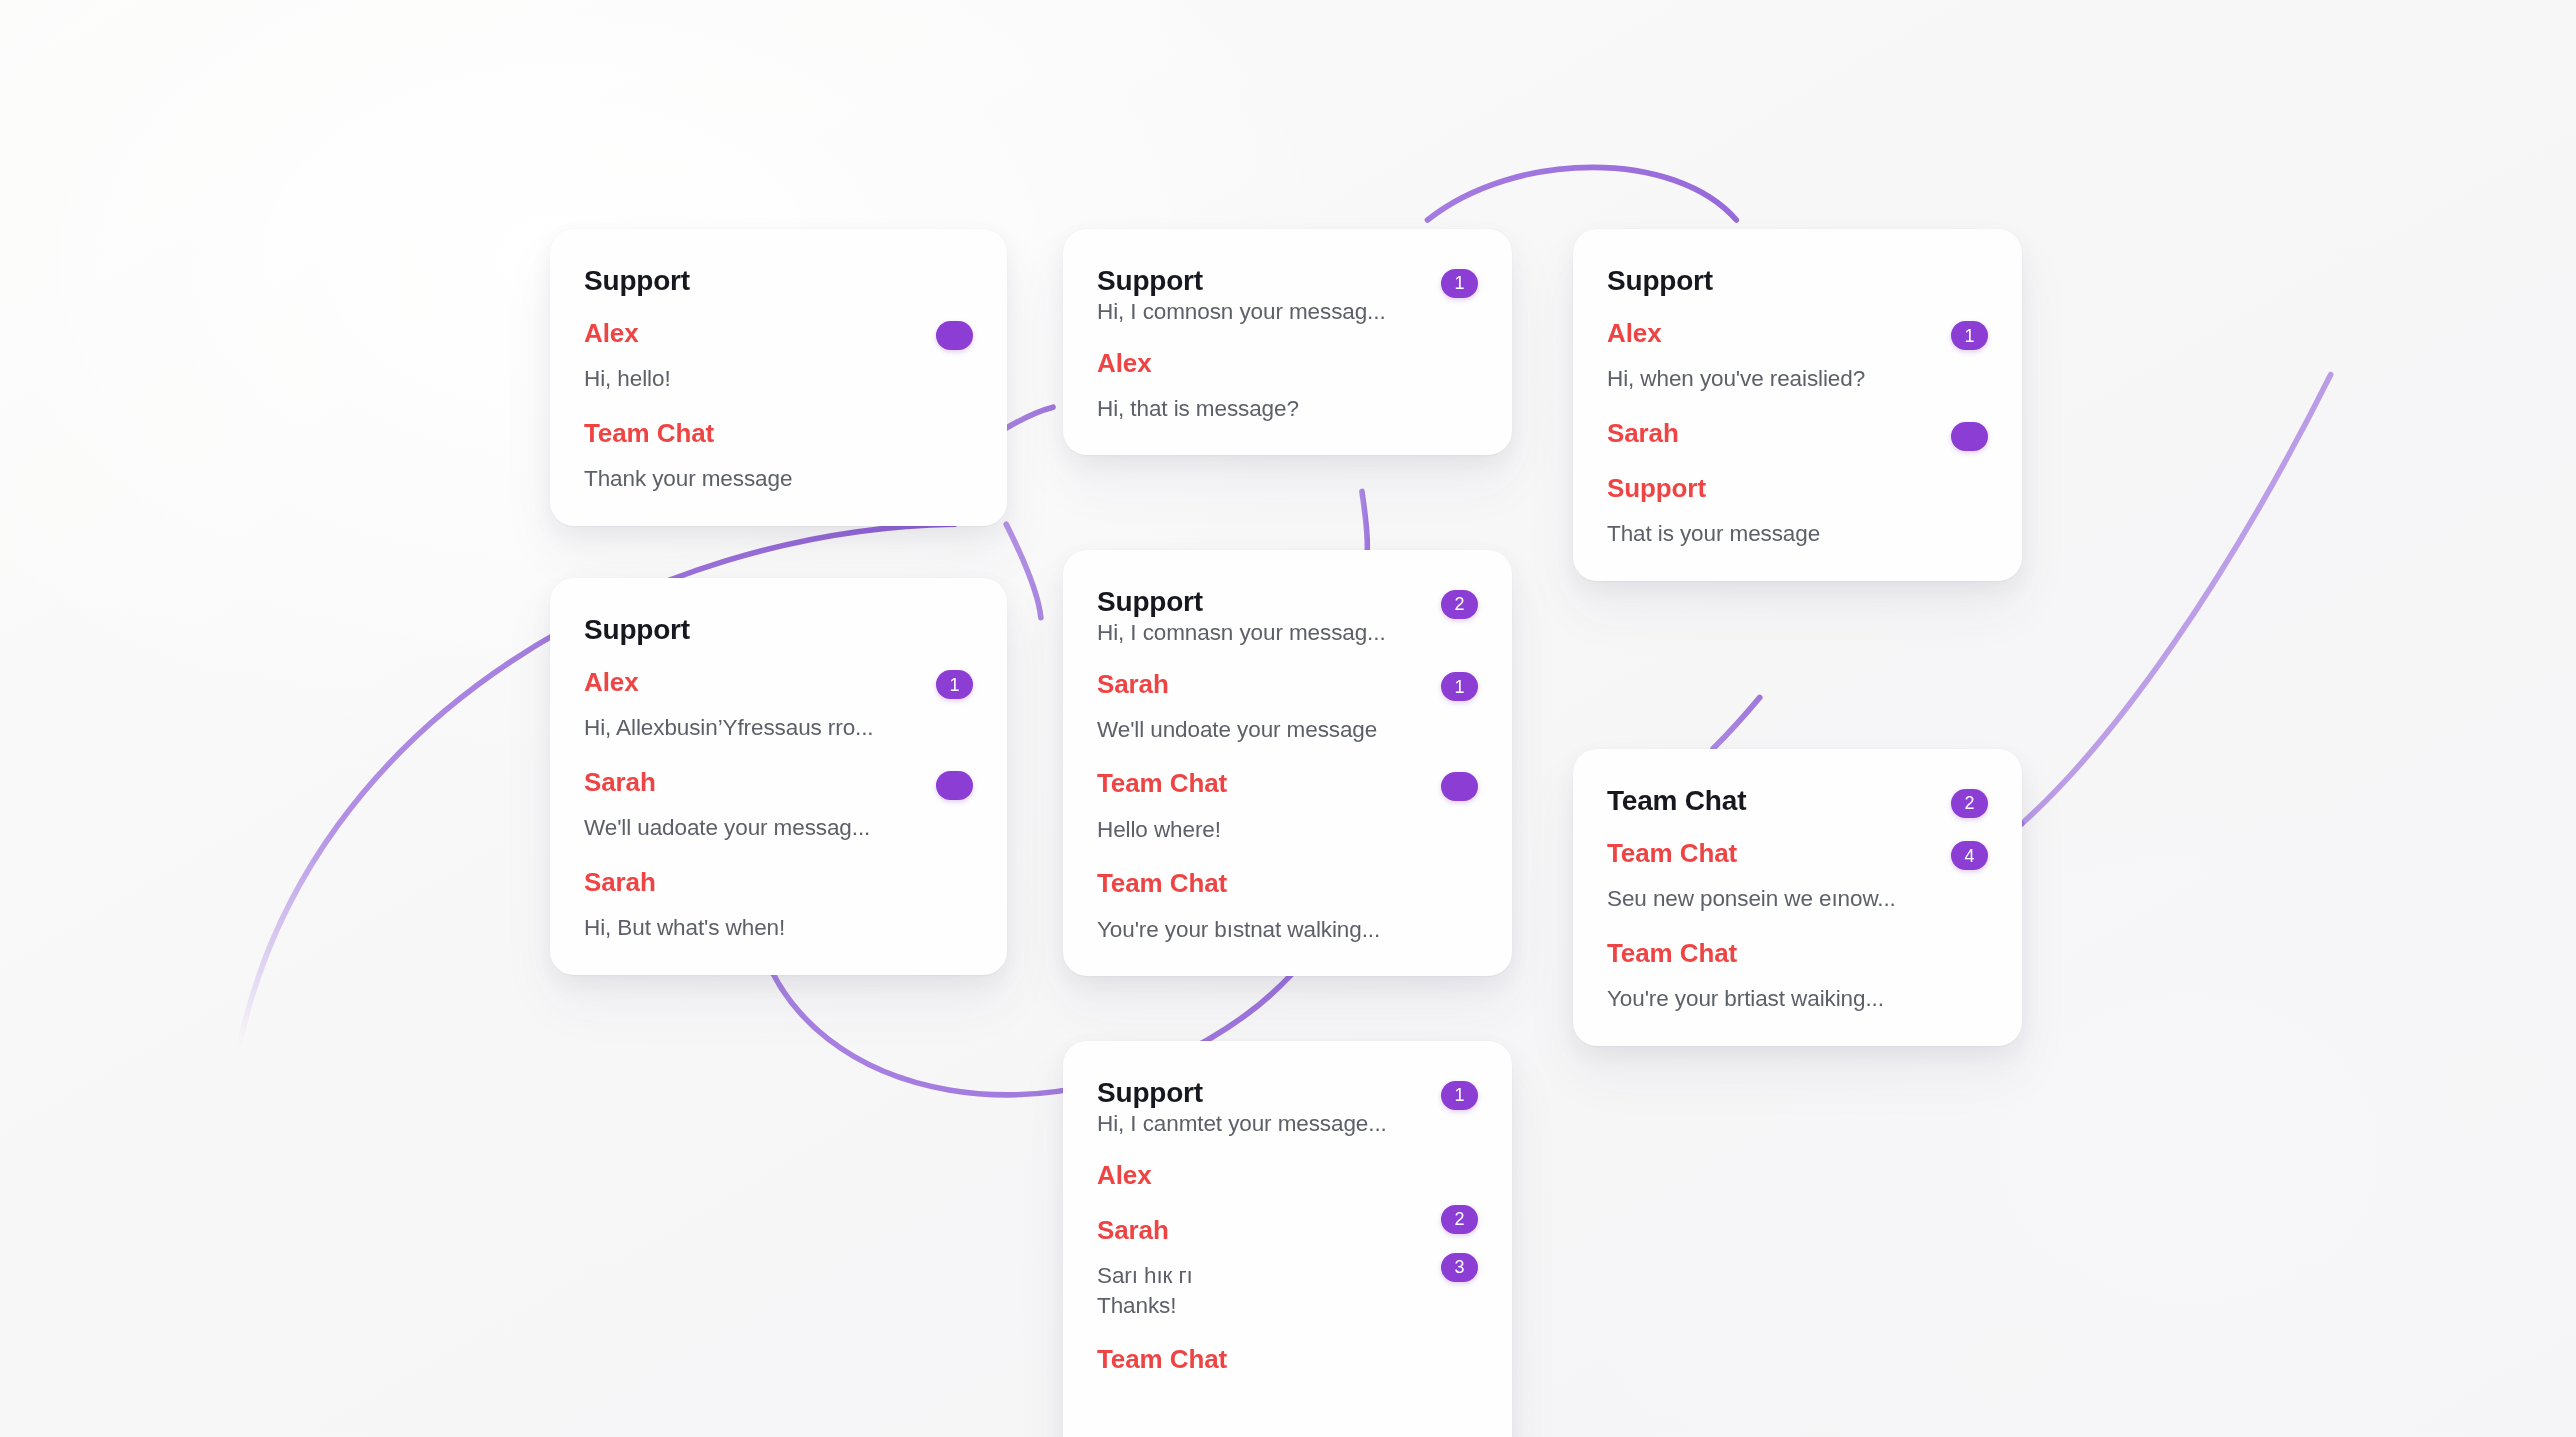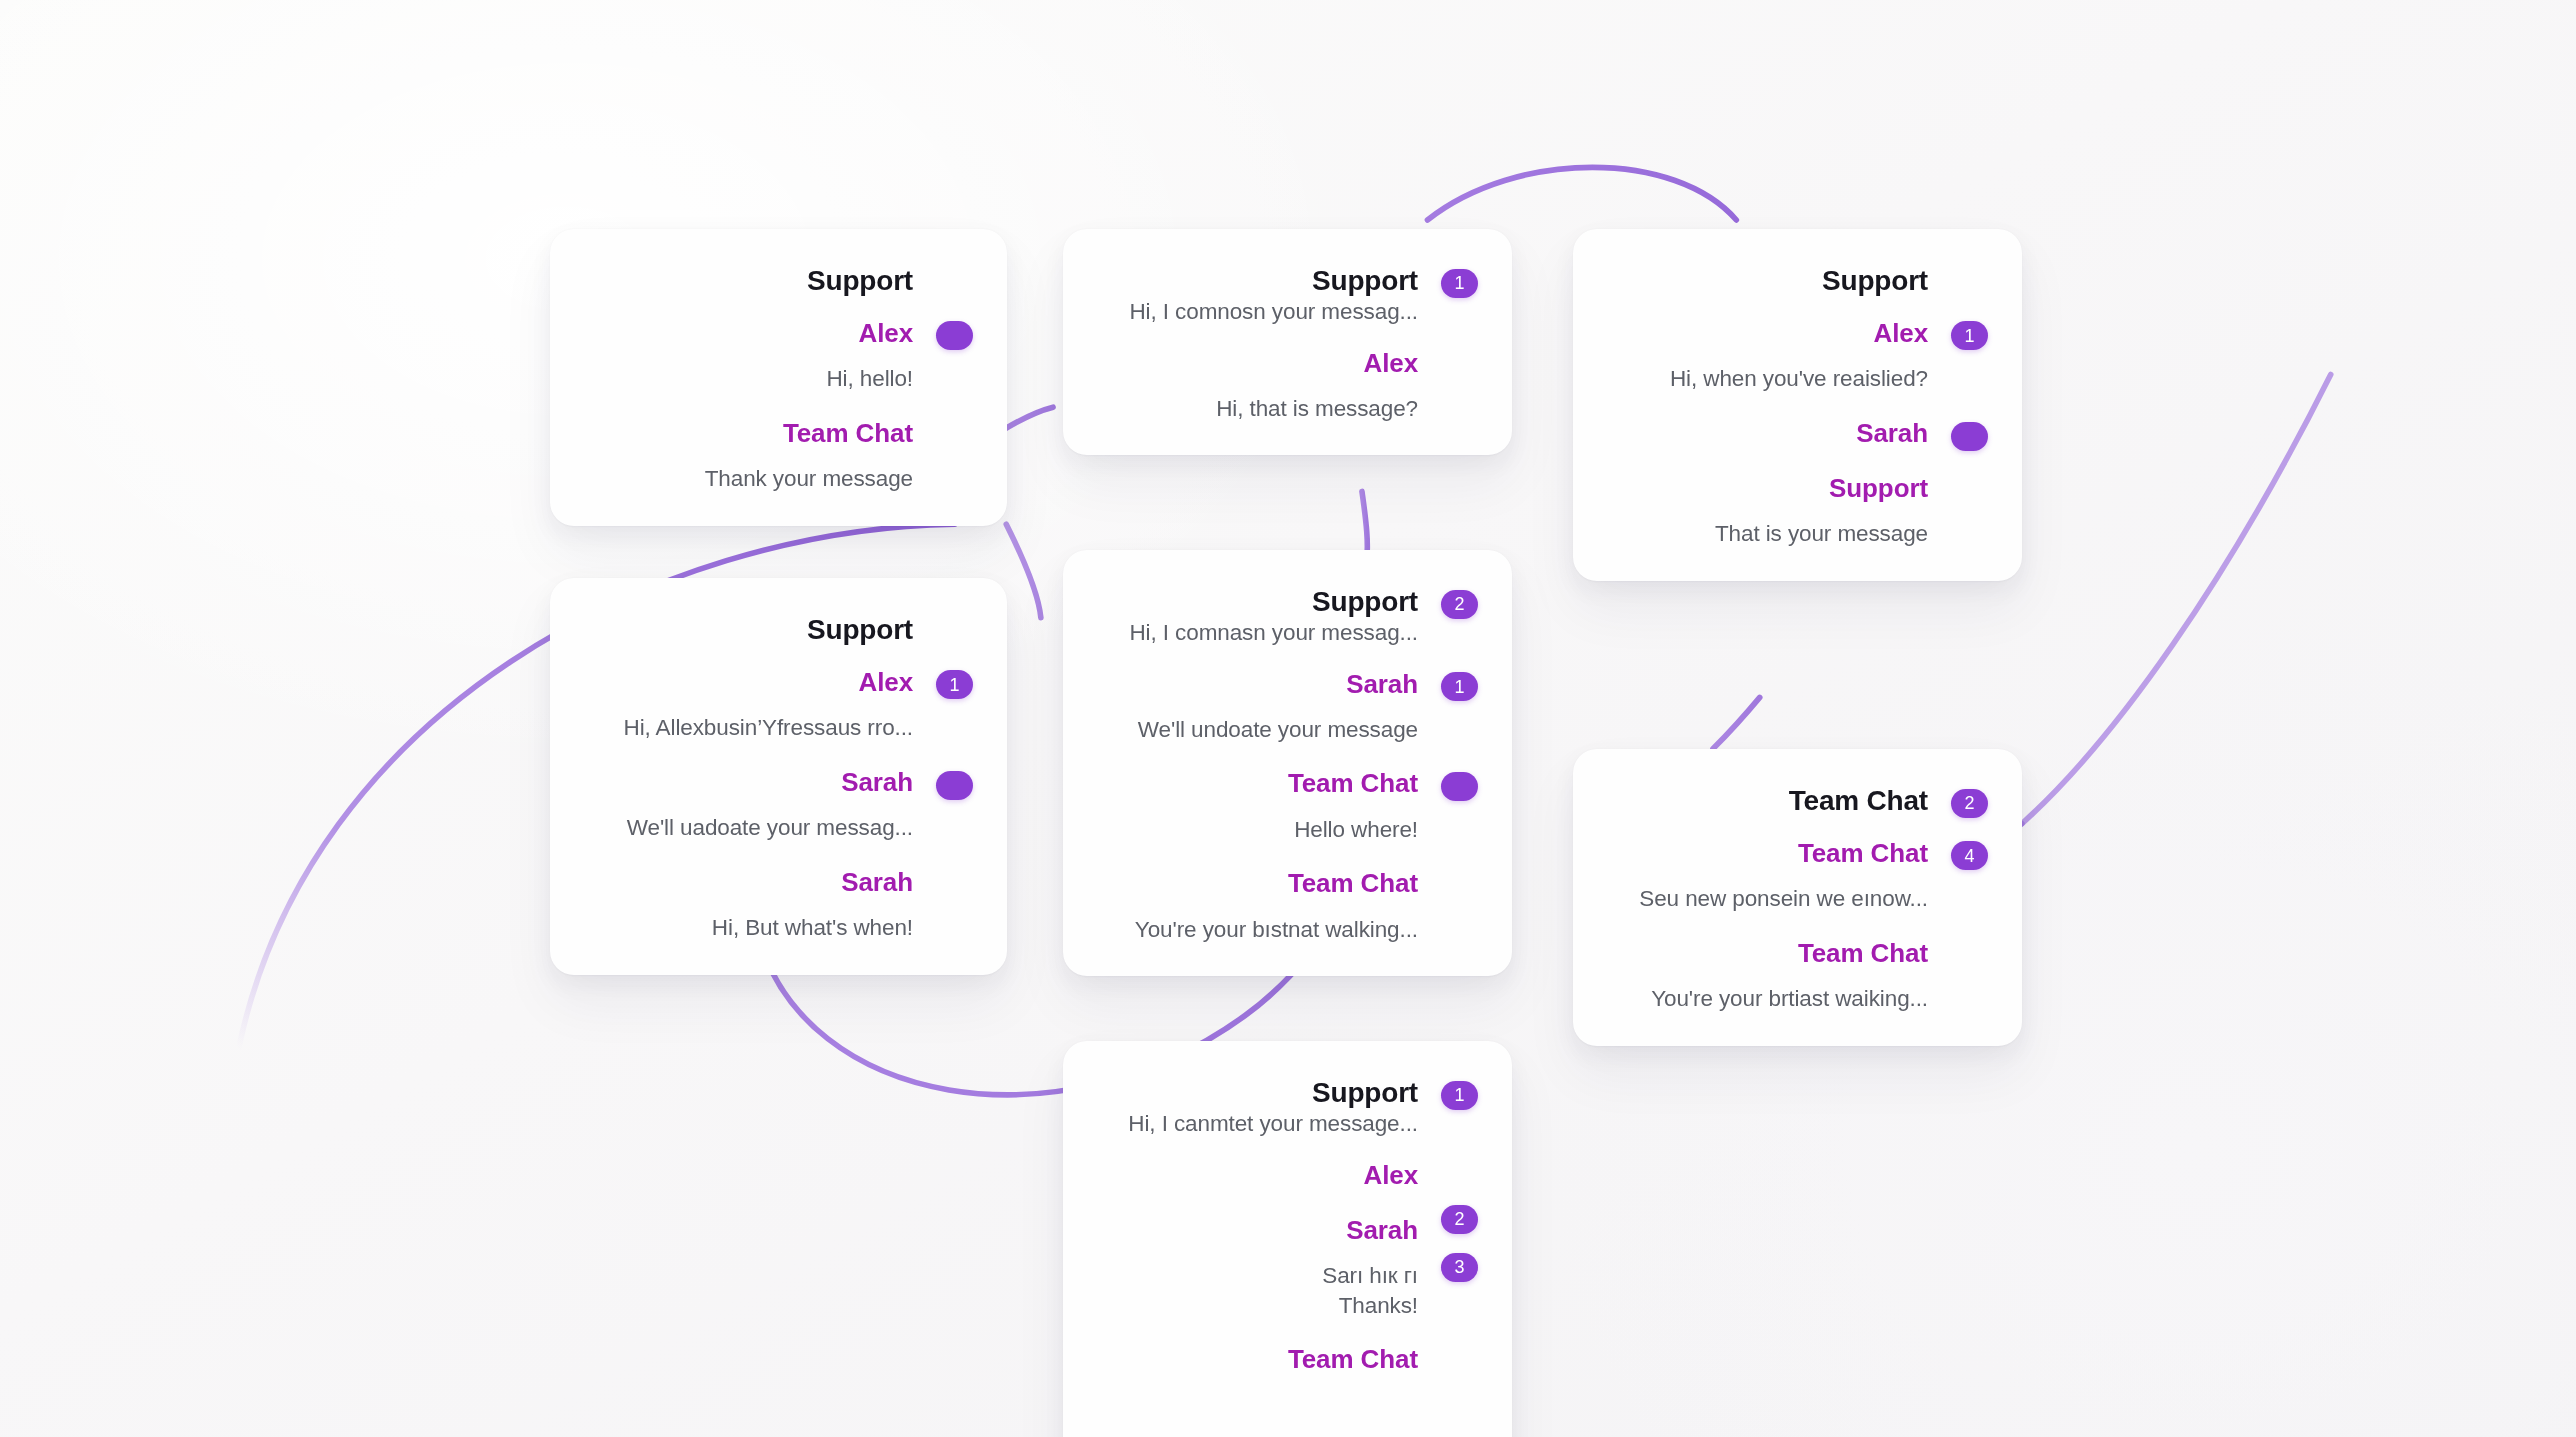--- a/index.html
+++ b/index.html
@@ -23,40 +23,39 @@
   .card {
     position:absolute;
     background:#fefefe;
     border-radius:24px;
     box-shadow:
       0 0.9px 1.9px rgba(30,25,50,.035),
       0 9.4px 22.5px rgba(40,30,70,.055),
       0 28px 56px rgba(40,30,70,.055);
     padding:36px 34px 32px 34px;
     overflow:hidden;
-    text-align:right;
   }
   .card-title {
     font-size:28px;
     font-weight:700;
     color:#17171f;
     letter-spacing:-0.2px;
     line-height:1.15;
   }
   .rows { margin-top:3.7px; }
   .row {
     position:relative;
     padding-top:24px;
     padding-right:60px;
   }
   .row:first-child { padding-top:17px; }
   .row-name {
     font-size:26px;
     font-weight:700;
-    color:#a21caf;
+    color:#ef4444;
     letter-spacing:-0.1px;
     line-height:1.2;
   }
   .row-preview {
     margin-top:15px;
     font-size:22.5px;
     font-weight:400;
     color:#5d6068;
     line-height:1.32;
     letter-spacing:-0.1px;

